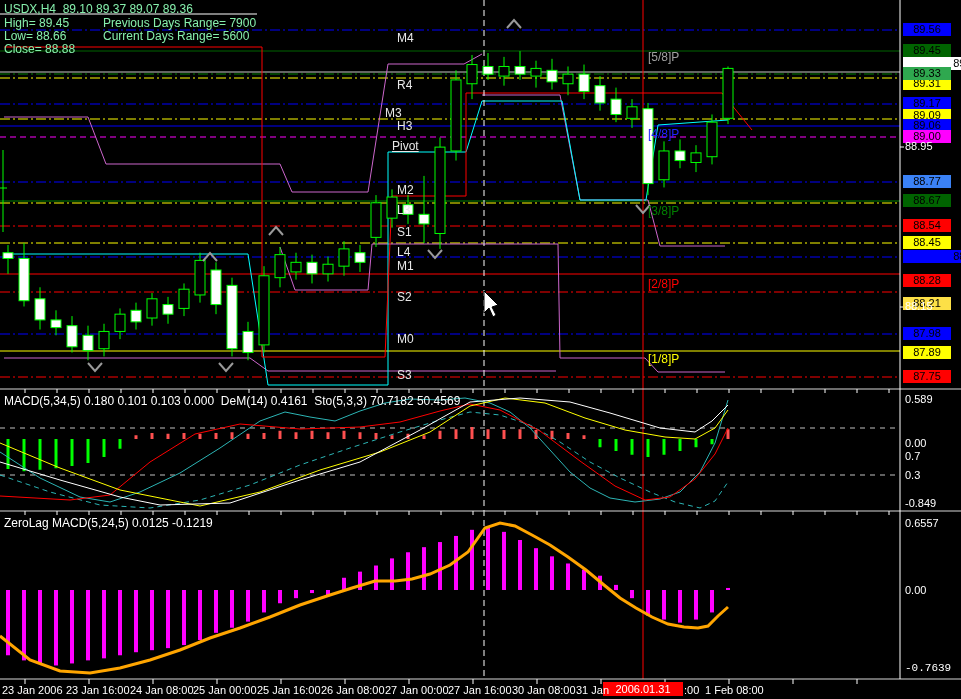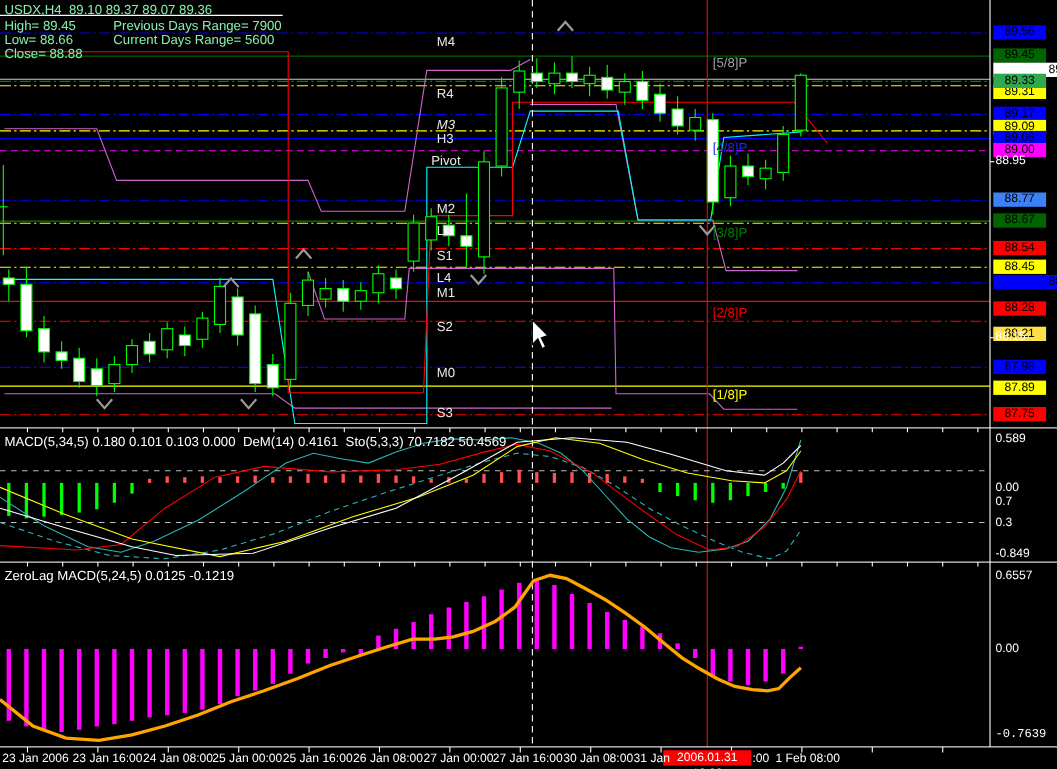--- a/index.html
+++ b/index.html
@@ -341,23 +341,23 @@
     <span class="txt hdr" style="left:103px;top:30px">Current Days Range= 5600</span>
     <span class="txt hdr" style="left:4px;top:43px">Close= 88.88</span>
   </div>
 
   <span class="txt ind-label" style="left:4px;top:394px">MACD(5,34,5) 0.180 0.101 0.103 0.000  DeM(14) 0.4161  Sto(5,3,3) 70.7182 50.4569</span>
   <span class="txt ind-label" style="left:4px;top:516px">ZeroLag MACD(5,24,5) 0.0125 -0.1219</span>
 
   <div id="main-labels">
       <span class="mlab" style="left: 397px; top: 31px;">M4</span>
       <span class="mlab" style="left: 397px; top: 78px;">R4</span>
-      <span class="mlab" style="left: 397px; top: 106px; font-style: italic;">M3</span>
+      <span class="mlab" style="left: 385px; top: 106px;">M3</span>
       <span class="mlab" style="left: 397px; top: 119px;">H3</span>
-      <span class="mlab" style="left: 392px; top: 139px;">Pivot</span>
+      <span class="mlab" style="left: 392px; top: 139px; text-decoration: underline;">Pivot</span>
       <span class="mlab" style="left: 397px; top: 183px;">M2</span>
       <span class="mlab" style="left: 397px; top: 203px;">L3</span>
       <span class="mlab" style="left: 397px; top: 225px;">S1</span>
       <span class="mlab" style="left: 397px; top: 245px;">L4</span>
       <span class="mlab" style="left: 397px; top: 259px;">M1</span>
       <span class="mlab" style="left: 397px; top: 290px;">S2</span>
       <span class="mlab" style="left: 397px; top: 332px;">M0</span>
       <span class="mlab" style="left: 397px; top: 368px;">S3</span>
       <span class="flab" style="left: 648px; top: 50px; color: rgb(160, 160, 160);">[5/8]P</span>
       <span class="flab" style="left: 648px; top: 127px; color: rgb(34, 34, 255);">[4/8]P</span>

